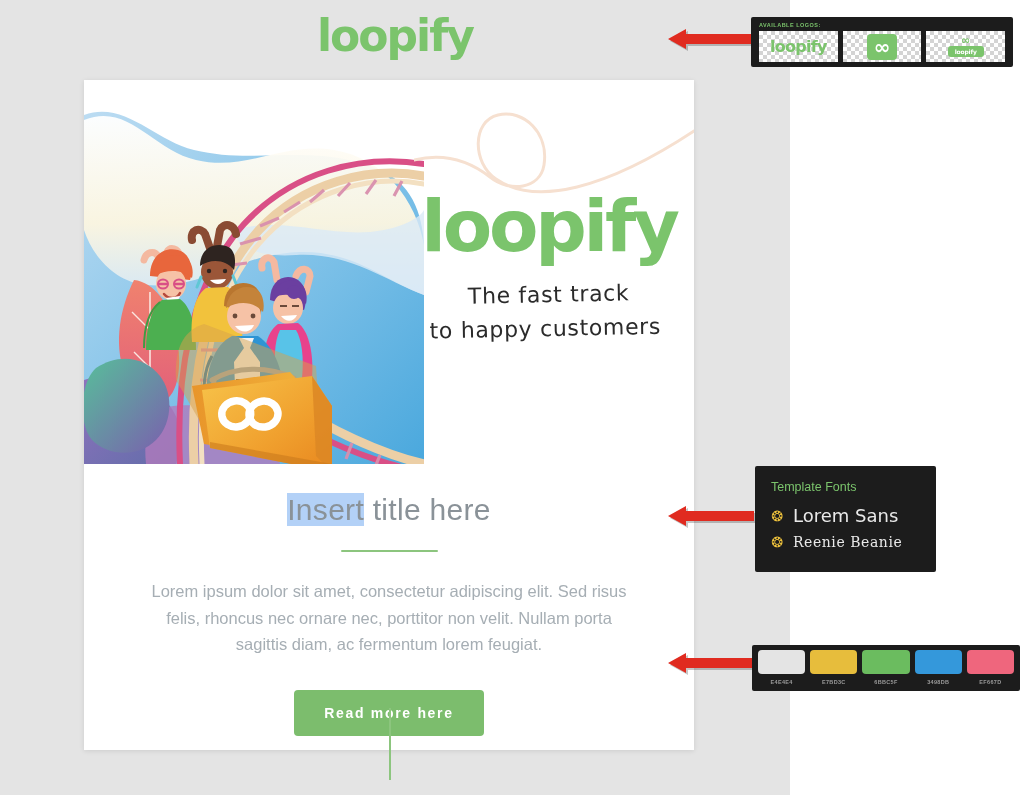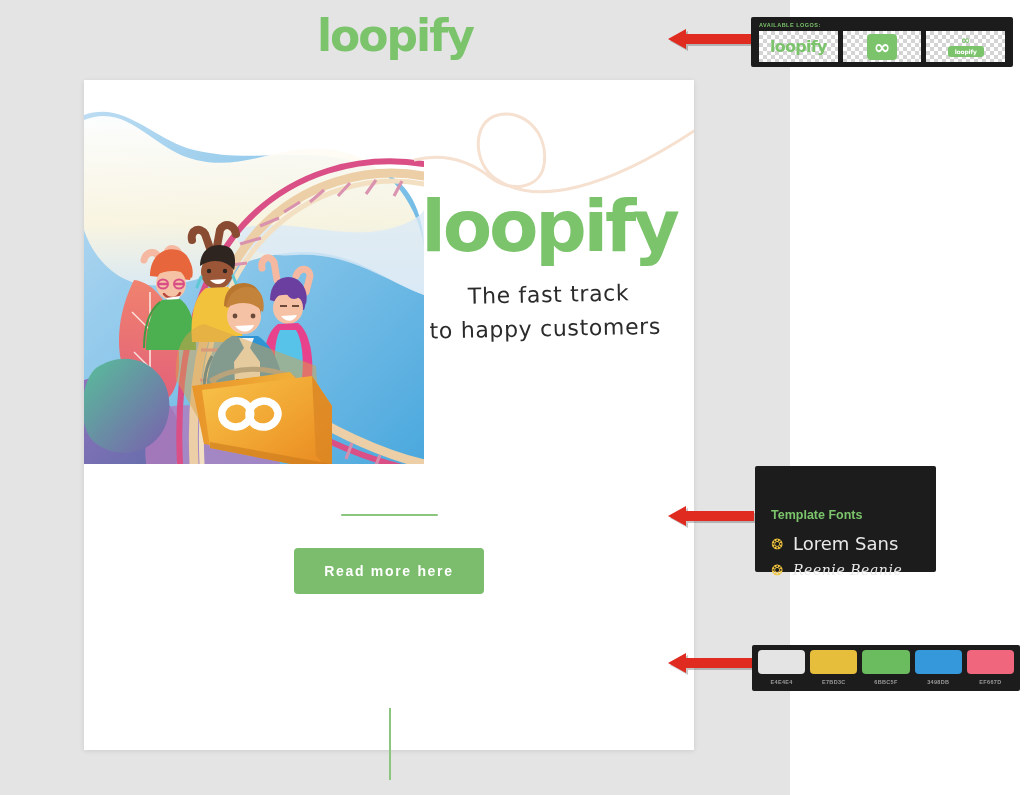--- a/index.html
+++ b/index.html
@@ -242,23 +242,22 @@
   
   .panel-fonts {
     left: 755px; top: 466px;
     width: 181px; height: 106px;
     padding: 14px 0 0 16px;
     box-sizing: border-box;
   }
   .panel-fonts-title {
     color: #7bc46c;
     font-size: 12.5px;
-    font-weight: 700;
+    font-weight: 400;
     margin-bottom: 11px;
-    margin-top: 28px;
   }
   .font-row {
     display: flex;
     align-items: center;
     gap: 10px;
     margin-bottom: 8px;
   }
   .sun-bullet {
     width: 12px; height: 12px;
     flex: 0 0 12px;
@@ -271,21 +270,20 @@
   .font-name-sans {
     color: #e9e9e9;
     font-size: 18px;
     font-family: "DejaVu Sans", sans-serif;
     font-weight: 400;
   }
   .font-name-hand {
     color: #e9e9e9;
     font-size: 14px;
     font-family: "DejaVu Serif", serif;
-    font-style: italic;
     letter-spacing: 0.04em;
   }
 
   
   .panel-colors {
     left: 752px; top: 645px;
     width: 268px; height: 46px;
     padding: 5px 6px;
     box-sizing: border-box;
     display: flex;
@@ -496,21 +494,23 @@
       <div class="hero-logo-block">
         <div class="loopify-word">loopify</div>
         <div class="tagline">
           <span class="l1">The fast track</span>
           <span class="l2">to happy customers</span>
         </div>
       </div>
     </div>
 
     <div class="email-body">
+      <h1 class="email-title"><span class="sel">Insert</span><span> title here</span></h1>
       <div class="title-rule"></div>
+      <p class="email-text">Lorem ipsum dolor sit amet, consectetur adipiscing elit. Sed risus felis, rhoncus nec ornare nec, porttitor non velit. Nullam porta sagittis diam, ac fermentum lorem feugiat.</p>
       <div class="cta-wrap">
         <button class="cta-button">Read more here</button>
       </div>
     </div>
   </div>
 
   <div class="vert-connector"></div>
 </div>
 
 <div class="arrow arrow-logos">

